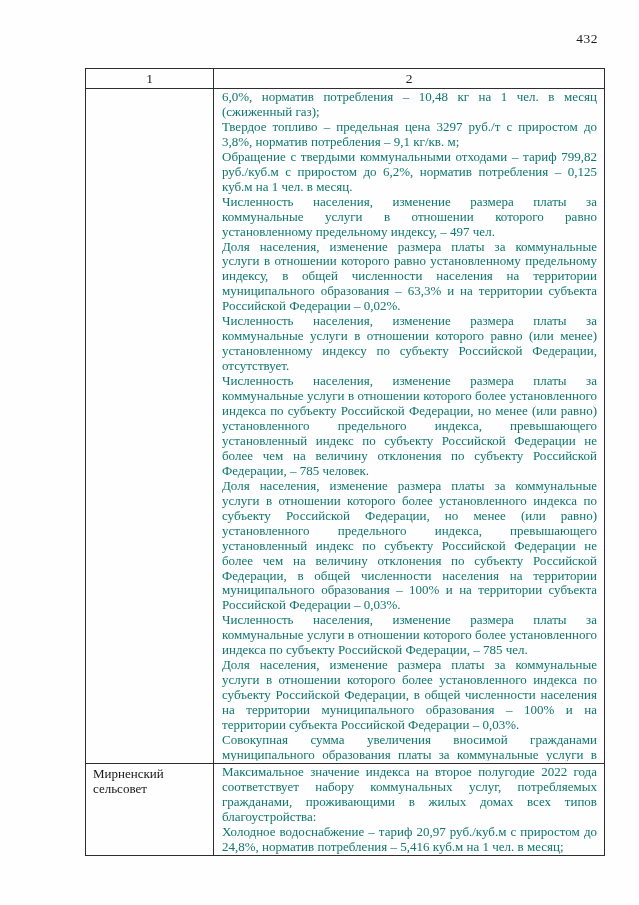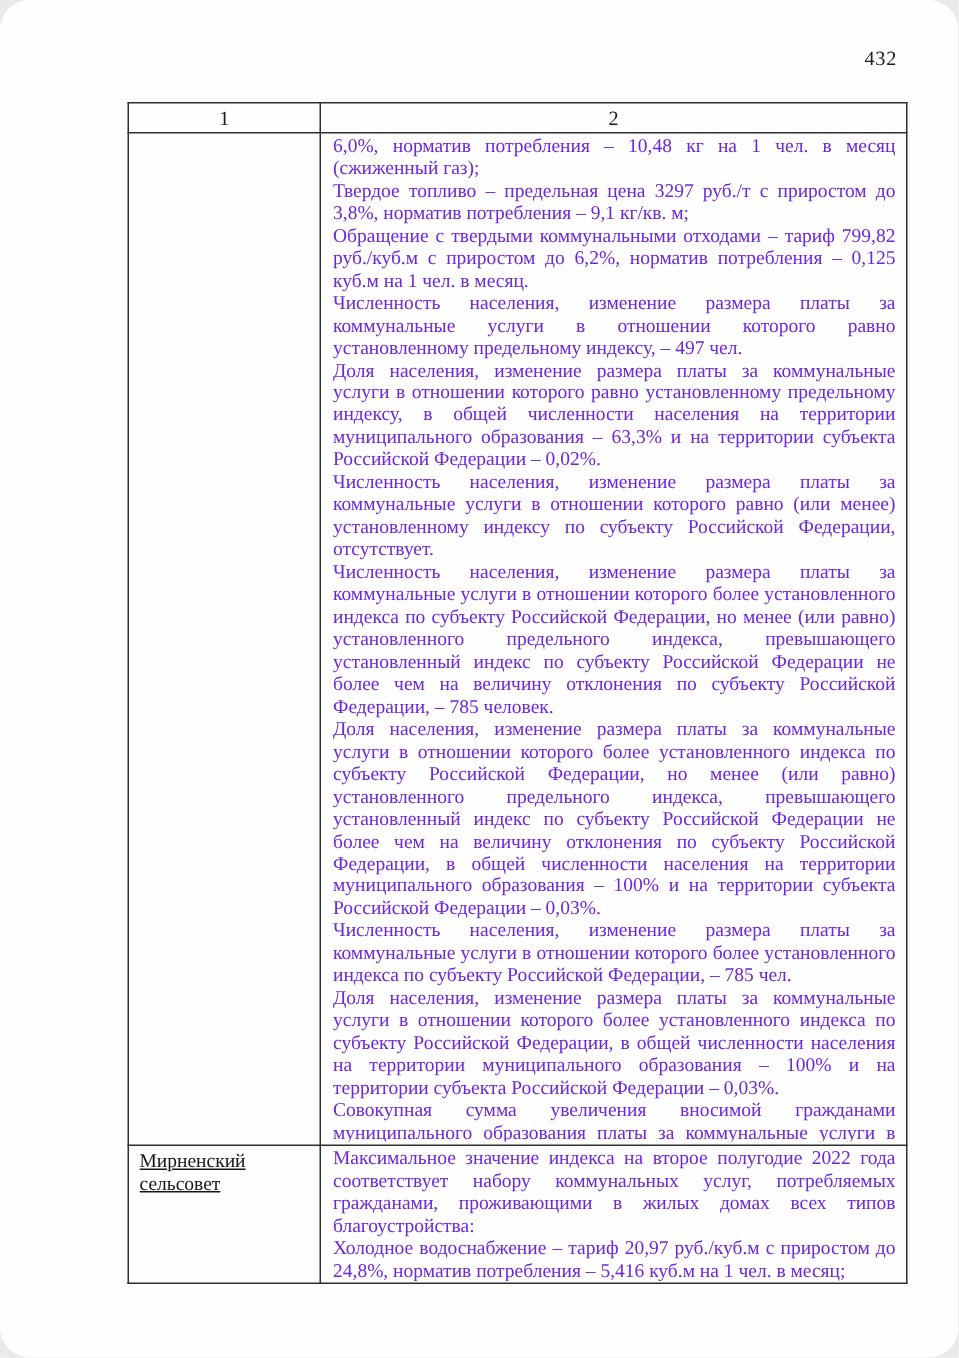--- a/index.html
+++ b/index.html
@@ -8,21 +8,20 @@
     background: #e9e9e9;
   }
   .page {
     position: relative;
     width: 639px;
     height: 905px;
     background: #fefefe;
     font-family: "Liberation Serif", "DejaVu Serif", serif;
     color: #161616;
     overflow: hidden;
-    border-radius: 20px;
   }
   .page-number {
     position: absolute;
     top: 31px;
     left: 560px;
     width: 38px;
     text-align: right;
     font-size: 13.5px;
     letter-spacing: 0.5px;
     color: #1c1c1c;
@@ -48,38 +47,37 @@
     text-align: center;
     vertical-align: middle;
     font-size: 13.5px;
     padding: 0;
     color: #1a1a1a;
   }
   td.name-cell {
     padding: 2px 6px 1px 7px;
     font-size: 13px;
     line-height: 15px;
-    text-decoration: underline;
   }
   td.text-cell {
     padding: 1px 7px 1px 8px;
   }
   .cellclip {
     overflow: hidden;
   }
   .clip-tall { height: 671px; }
   .clip-short { height: 89px; }
   .clip-name { height: 40px; }
   td.text-cell p {
     margin: 0;
     font-size: 13px;
     line-height: 14.95px;
     text-align: justify;
     hyphens: auto;
-    color: #6d28d9;
+    color: #0f766e;
   }
 </style>
 </head>
 <body>
 
 <div class="page">
 
   <div class="page-number">432</div>
 
   <table class="doc-table">

